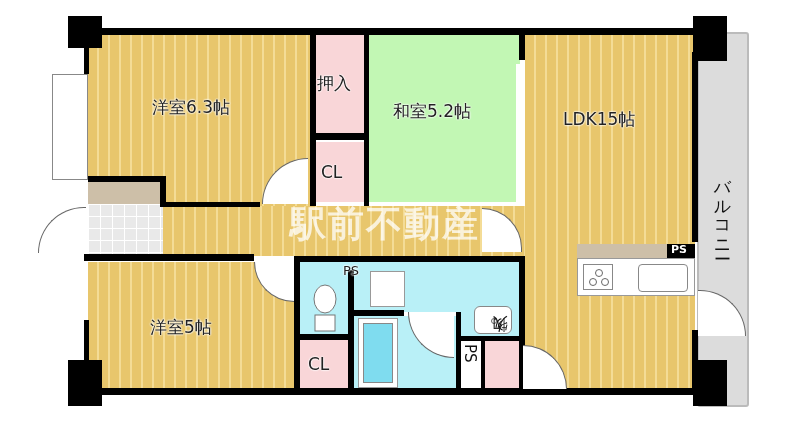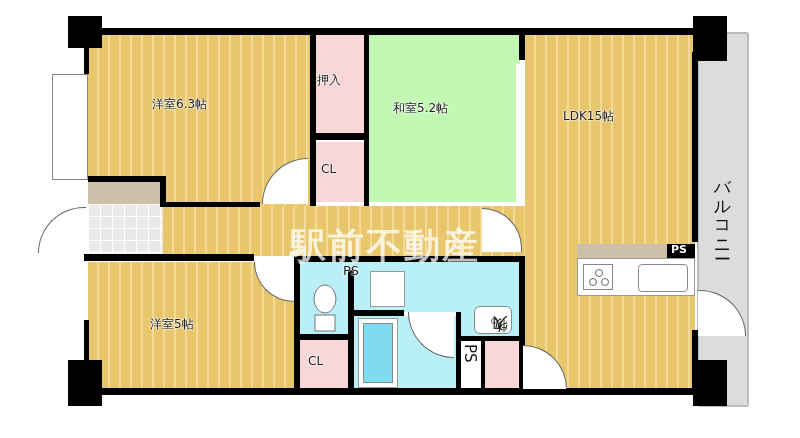--- a/index.html
+++ b/index.html
@@ -11,25 +11,25 @@
   .tatami { background:#c2f7b4; }
   .pink { background:#f9d6d8; }
   .aqua { background:#b9f0f7; }
   .grey { background:#dcdcdc; }
   .tan { background:#cdbfa8; }
   .tile { background-color:#e9e9e9;
           background-image:linear-gradient(#ffffff 1px, transparent 1px), linear-gradient(90deg,#ffffff 1px, transparent 1px);
           background-size:12px 12px; }
   .wall { background:#000; }
   .white { background:#fff; }
-  .label { position:absolute; color:#222; font-size:12px; white-space:nowrap;
+  .label { position:absolute; color:#222; font-size:17px; white-space:nowrap;
            text-shadow: 0 0 2px #fff, 0 0 2px #fff, 0 0 2px #fff; }
   .vlabel { position:absolute; color:#111; font-size:17px; writing-mode:vertical-rl; }
   .door { position:absolute; border:1.5px solid #666; background:#fff; box-sizing:border-box; }
-  .watermark { position:absolute; color:rgba(255,255,255,0.75); font-size:36px; font-weight:bold; letter-spacing:2px;margin-top:22px; }
+  .watermark { position:absolute; color:rgba(255,255,255,0.75); font-size:36px; font-weight:bold; letter-spacing:2px; }
   .pillar { position:absolute; background:#000; }
 </style>
 </head>
 <body>
 
 <div class="abs grey" style="left:697px; top:32px; width:52px; height:375px; border:2px solid #bbb; border-radius:3px;"></div>
 <div class="vlabel" style="left:712px; top:168px; letter-spacing:1px;">バルコニー</div>
 
 <div class="abs" style="left:52px; top:74px; width:36px; height:106px; border:1.5px solid #888; background:#fff;"></div>
 

